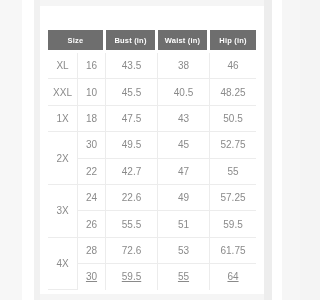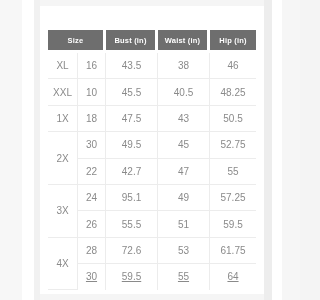--- a/index.html
+++ b/index.html
@@ -143,21 +143,21 @@
           </tr>
           <tr>
             <td>22</td>
             <td>42.7</td>
             <td>47</td>
             <td class="last">55</td>
           </tr>
           <tr>
             <td class="size-label" rowspan="2">3X</td>
             <td>24</td>
-            <td>95.1</td>
+            <td>22.6</td>
             <td>49</td>
             <td class="last">57.25</td>
           </tr>
           <tr>
             <td>26</td>
             <td>55.5</td>
             <td>51</td>
             <td class="last">59.5</td>
           </tr>
           <tr>

